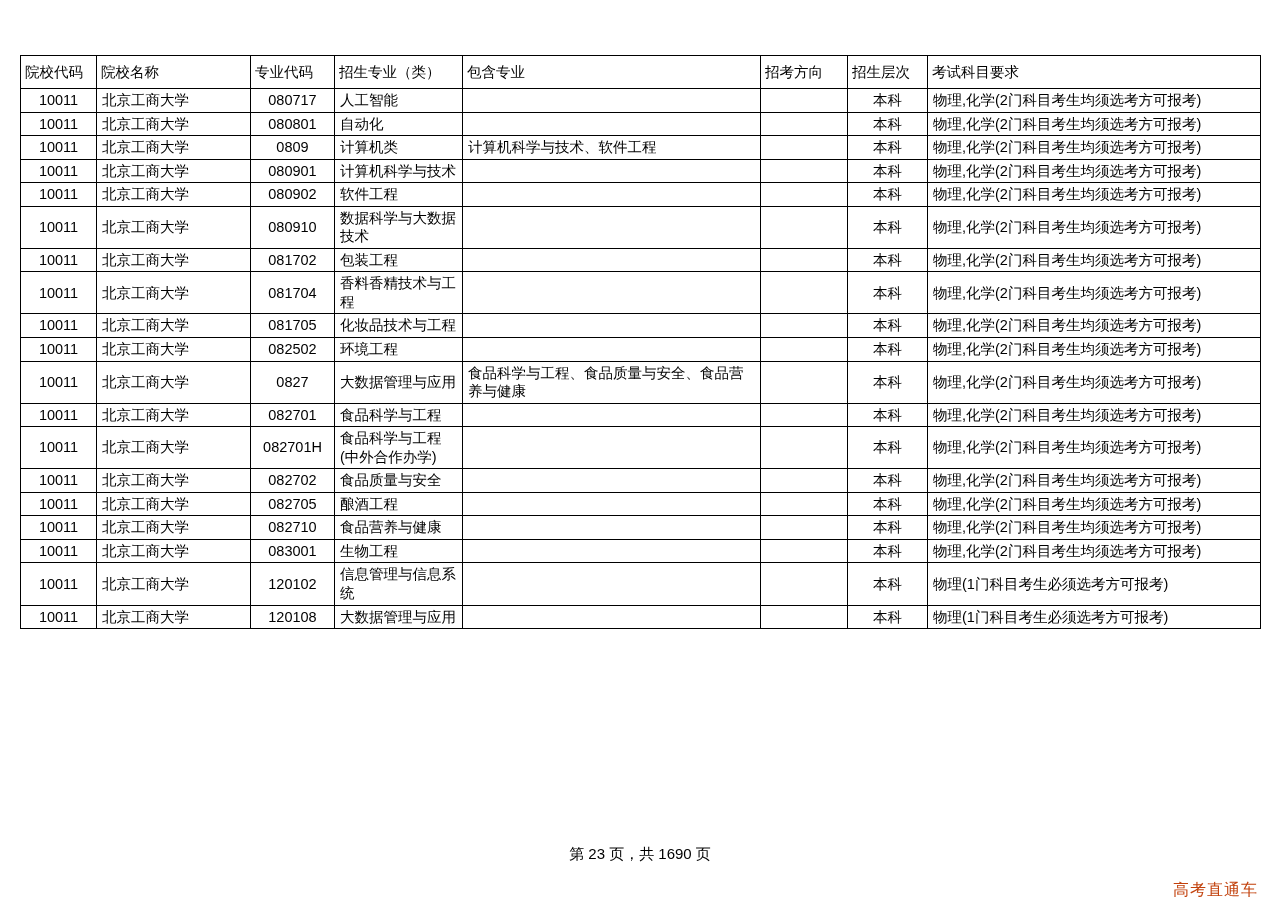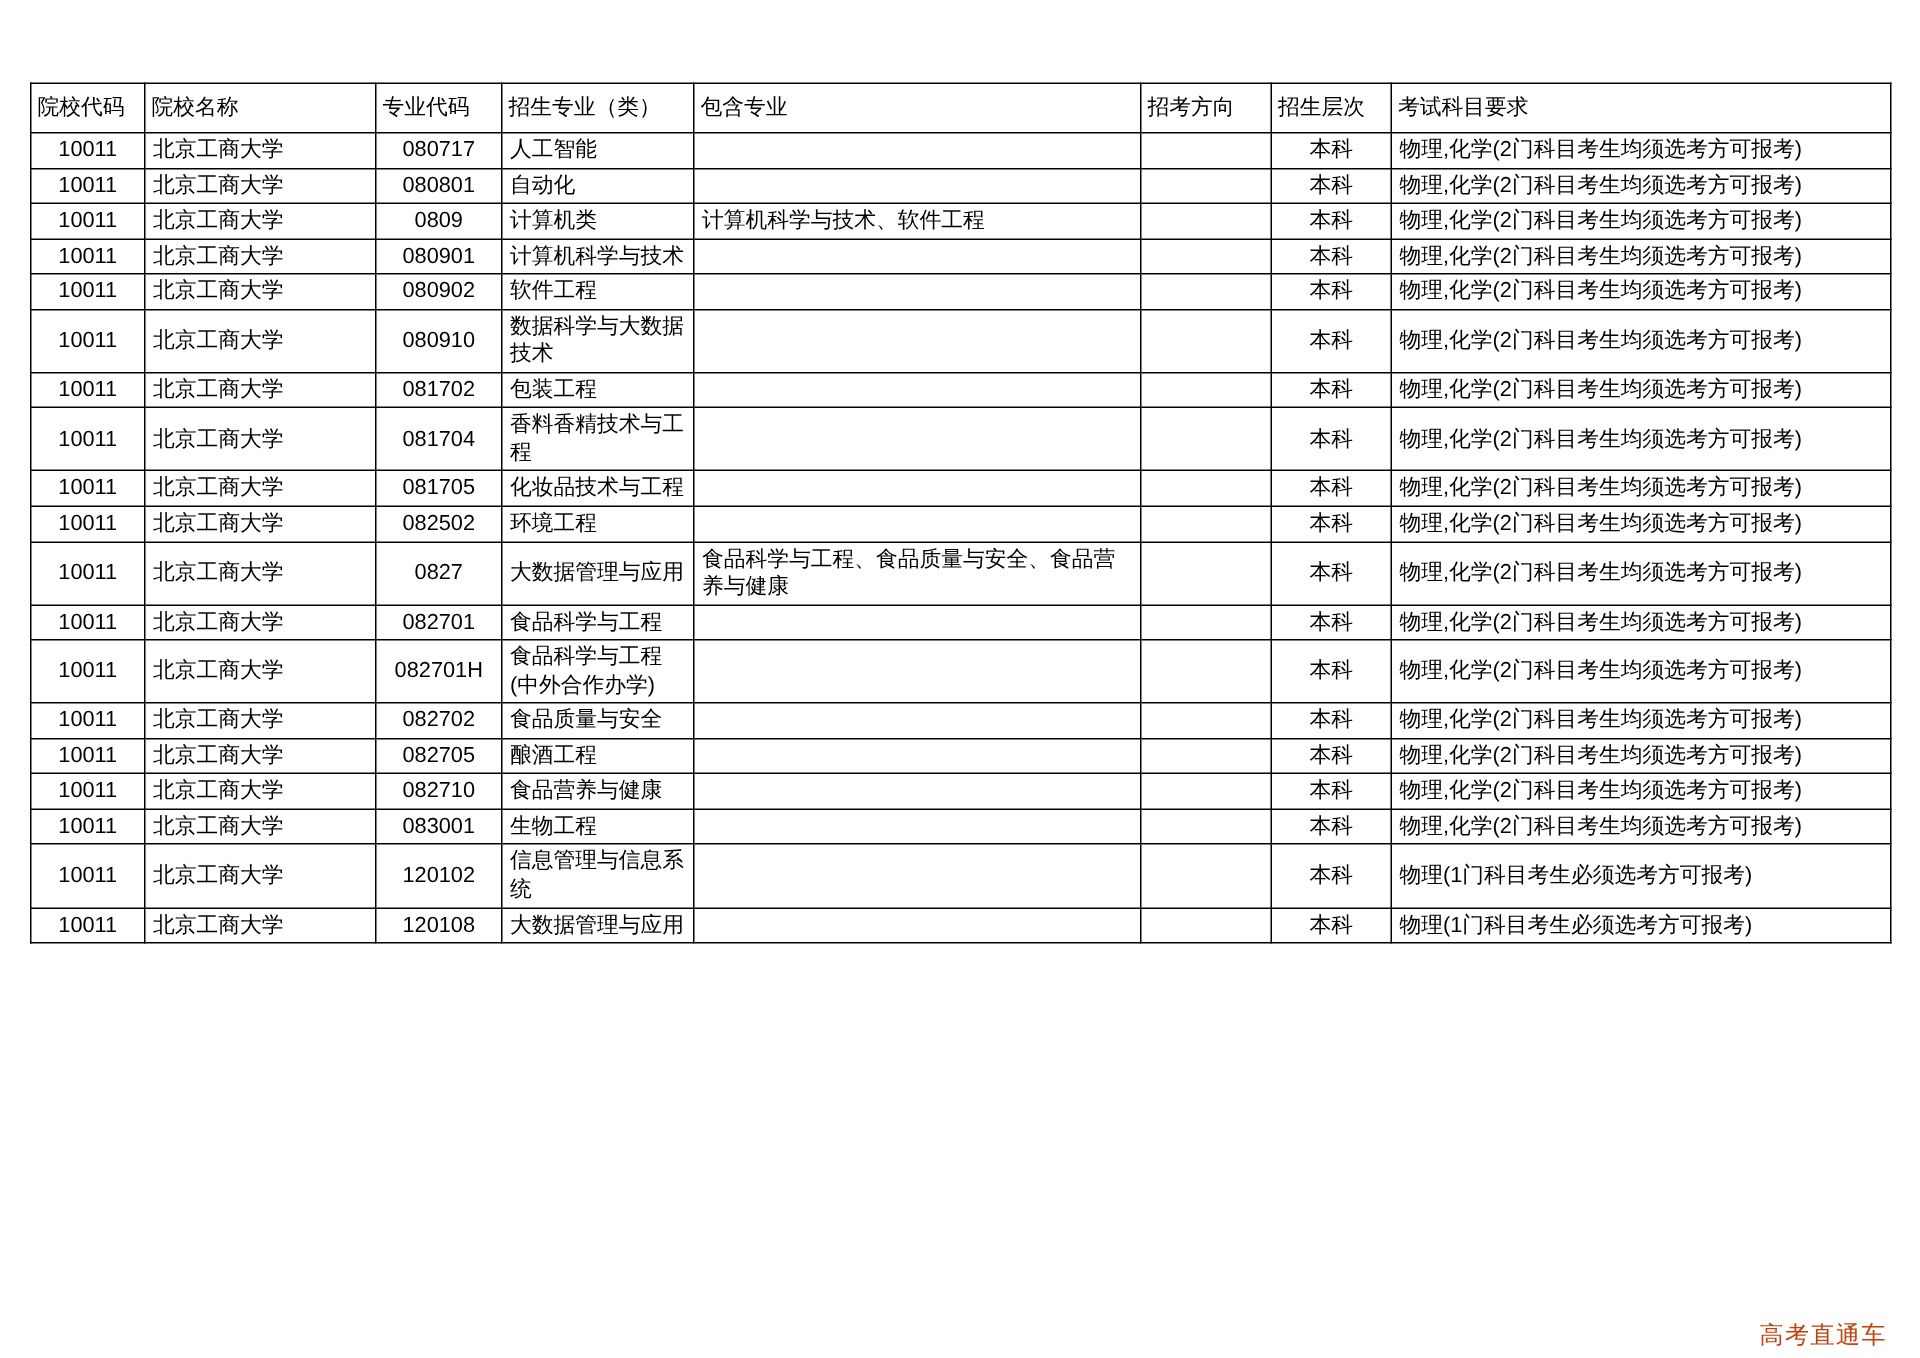--- a/index.html
+++ b/index.html
@@ -295,15 +295,16 @@
           <td class="col-majorno">120108</td>
           <td class="col-major">大数据管理与应用</td>
           <td class="col-includes"></td>
           <td class="col-dir"></td>
           <td class="col-level">本科</td>
           <td class="col-subject">物理(1门科目考生必须选考方可报考)</td>
         </tr>
       </tbody>
   </table>
 
+  <div class="footer-pageno">第 23 页，共 1690 页</div>
   <div class="watermark">高考直通车</div>
 
 </div>
 
 </body></html>

